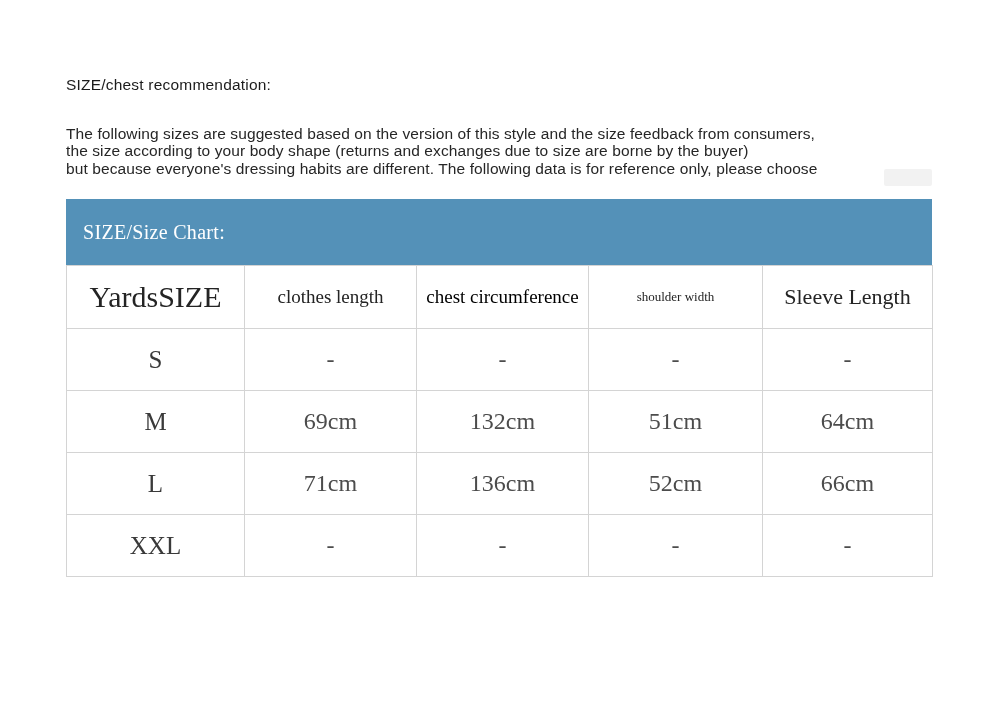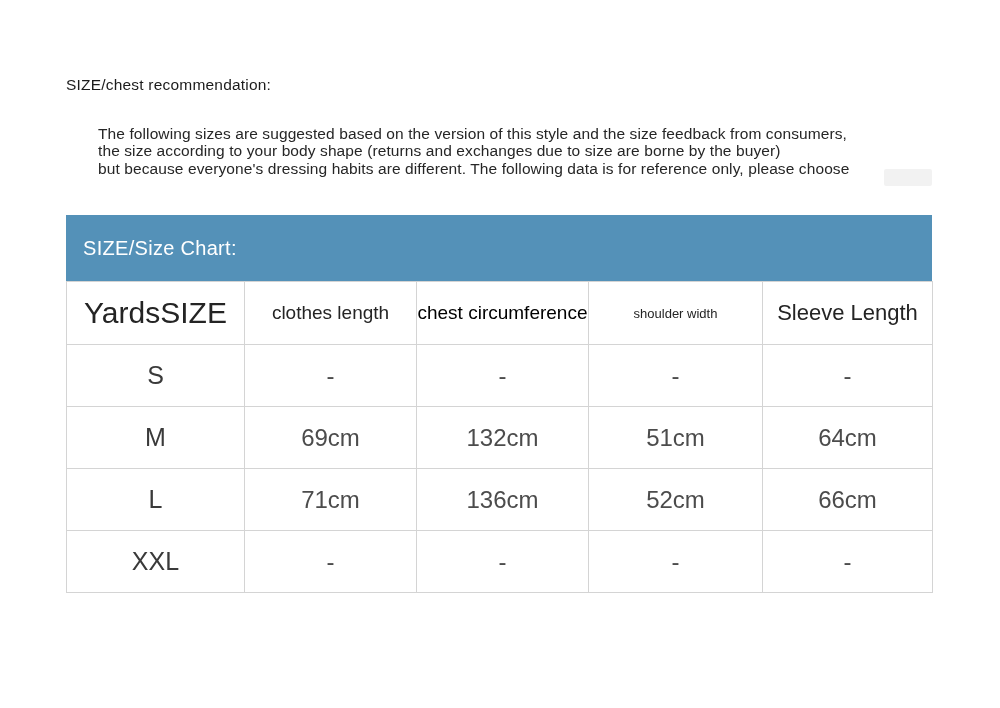--- a/index.html
+++ b/index.html
@@ -25,39 +25,39 @@
 
   .intro {
     position: absolute;
     left: 66px;
     top: 125px;
     width: 880px;
     font-size: 15.5px;
     line-height: 17.4px;
     color: #262626;
     letter-spacing: 0.1px;
-    margin-left: 32px;
   }
   .intro .line { white-space: nowrap; }
 
   .smudge {
     position: absolute;
     left: 884px;
     top: 169px;
     width: 48px;
     height: 17px;
     background: #f2f2f2;
     border-radius: 2px;
   }
 
   .size-chart {
     position: absolute;
     left: 66px;
-    top: 215px;
+    top: 199px;
     width: 866px;
+    font-family: Liberation Serif, serif;
   }
 
   .chart-header {
     height: 66px;
     background: #5491b8;
     display: flex;
     align-items: center;
     padding-left: 17px;
     box-sizing: border-box;
   }

